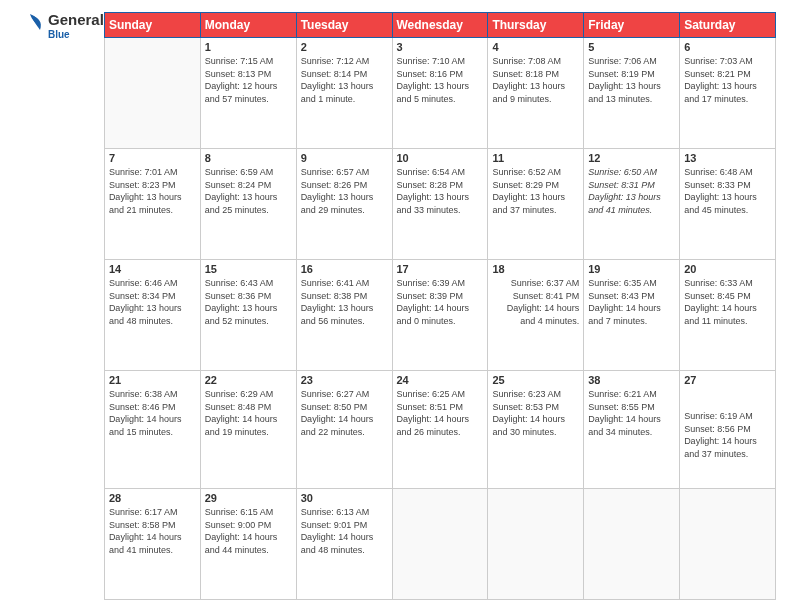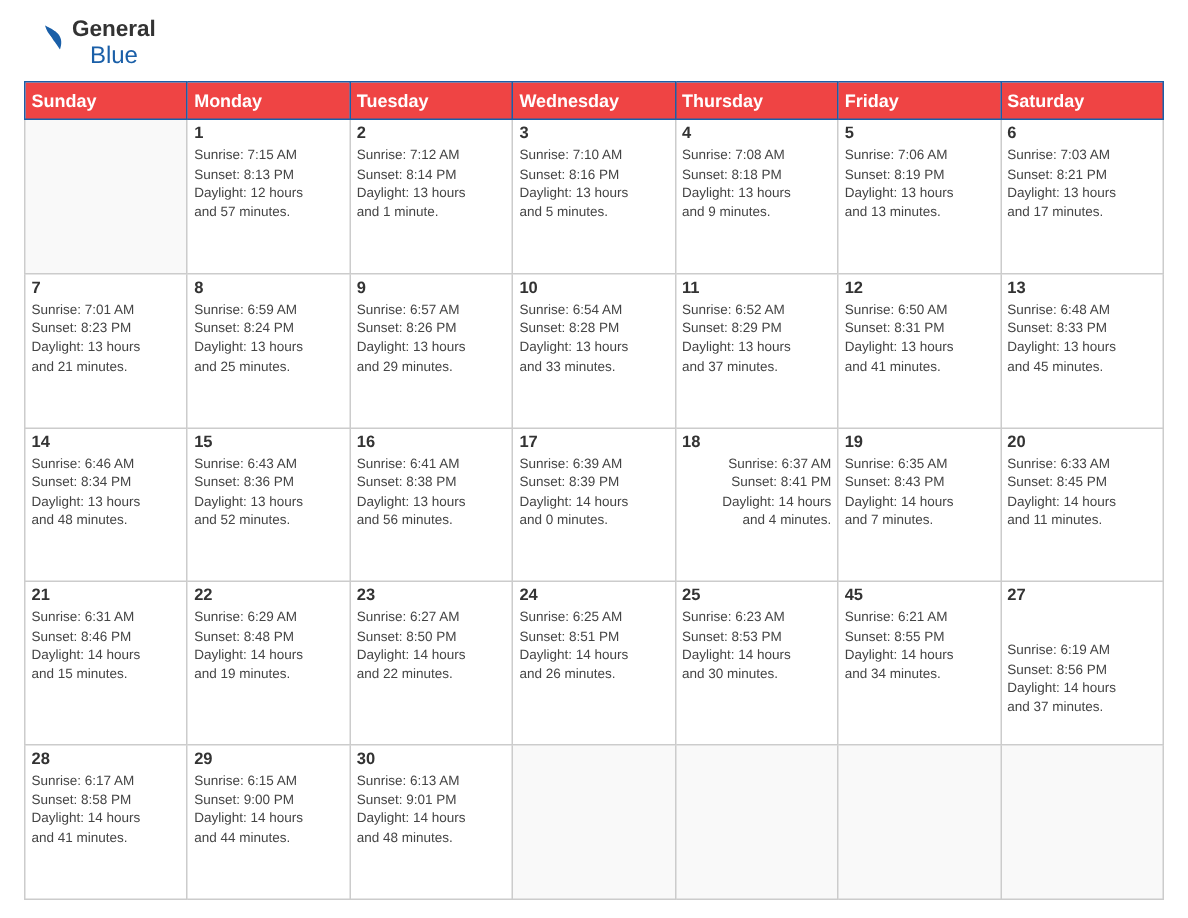--- a/index.html
+++ b/index.html
@@ -8,21 +8,20 @@
       height: 612px;
       font-family: Arial, sans-serif;
       background: #fff;
       overflow: hidden;
     }
     .page {
       width: 792px;
       height: 612px;
       padding: 12px 16px;
       display: flex;
-      flex-direction: column;
     }
     .header {
       display: flex;
       justify-content: space-between;
       align-items: flex-start;
       margin-bottom: 8px;
     }
     .title-area {
       text-align: right;
     }
@@ -86,21 +85,21 @@
 <div class="page">
   <div class="header">
     <div class="logo-container">
         <div style="display: flex; align-items: center; gap: 4px;">
           <svg width="28" height="28" viewBox="0 0 28 28">
     <path d="M14 2 C18 4, 24 6, 22 14 C20 10, 16 9, 14 2Z" fill="#1a5fa8"></path>
     <path d="M16 4 C22 5, 27 10, 24 18 C21 13, 18 11, 16 4Z" fill="#1a5fa8"></path>
   </svg>
           <div style="display: flex; flex-direction: column; line-height: 1.1;">
             <span style="font-size: 15px; font-weight: bold; color: rgb(51, 51, 51); font-family: Arial;">General</span>
-            <span style="font-size: 16px; font-weight: normal; color: rgb(26, 95, 168); font-family: Arial; text-align: center;">Blue</span>
+            <span style="font-size: 10px; font-weight: bold; color: rgb(26, 95, 168); font-family: Arial;">Blue</span>
           </div>
         </div>
       </div>
     <div class="title-area">
       <div class="month-title"></div>
       <div class="location"></div>
     </div>
   </div>
 
   <table class="calendar">
@@ -192,21 +191,21 @@
           </td>
           <td>
             <span class="day-num">11</span>
             <div class="day-info" style="white-space: pre-line;">Sunrise: 6:52 AM
 Sunset: 8:29 PM
 Daylight: 13 hours
 and 37 minutes.</div>
           </td>
           <td>
             <span class="day-num">12</span>
-            <div class="day-info" style="white-space: pre-line;">Sunrise: 6:50 AM
+            <div class="day-info" style="white-space: pre-line; font-style: italic;">Sunrise: 6:50 AM
 Sunset: 8:31 PM
 Daylight: 13 hours
 and 41 minutes.</div>
           </td>
           <td>
             <span class="day-num">13</span>
             <div class="day-info" style="white-space: pre-line;">Sunrise: 6:48 AM
 Sunset: 8:33 PM
 Daylight: 13 hours
 and 45 minutes.</div>
@@ -259,21 +258,21 @@
             <span class="day-num">20</span>
             <div class="day-info" style="white-space: pre-line;">Sunrise: 6:33 AM
 Sunset: 8:45 PM
 Daylight: 14 hours
 and 11 minutes.</div>
           </td>
         </tr>
         <tr>
           <td>
             <span class="day-num">21</span>
-            <div class="day-info" style="white-space: pre-line;">Sunrise: 6:31 AM
+            <div class="day-info" style="white-space: pre-line;">Sunrise: 6:38 AM
 Sunset: 8:46 PM
 Daylight: 14 hours
 and 15 minutes.</div>
           </td>
           <td>
             <span class="day-num">22</span>
             <div class="day-info" style="white-space: pre-line;">Sunrise: 6:29 AM
 Sunset: 8:48 PM
 Daylight: 14 hours
 and 19 minutes.</div>
@@ -293,21 +292,21 @@
 and 26 minutes.</div>
           </td>
           <td>
             <span class="day-num">25</span>
             <div class="day-info" style="white-space: pre-line;">Sunrise: 6:23 AM
 Sunset: 8:53 PM
 Daylight: 14 hours
 and 30 minutes.</div>
           </td>
           <td>
-            <span class="day-num">45</span>
+            <span class="day-num">38</span>
             <div class="day-info" style="white-space: pre-line;">Sunrise: 6:21 AM
 Sunset: 8:55 PM
 Daylight: 14 hours
 and 34 minutes.</div>
           </td>
           <td>
             <span class="day-num">27</span>
             <div class="day-info" style="white-space: pre-line; margin-top: 24px;">Sunrise: 6:19 AM
 Sunset: 8:56 PM
 Daylight: 14 hours

